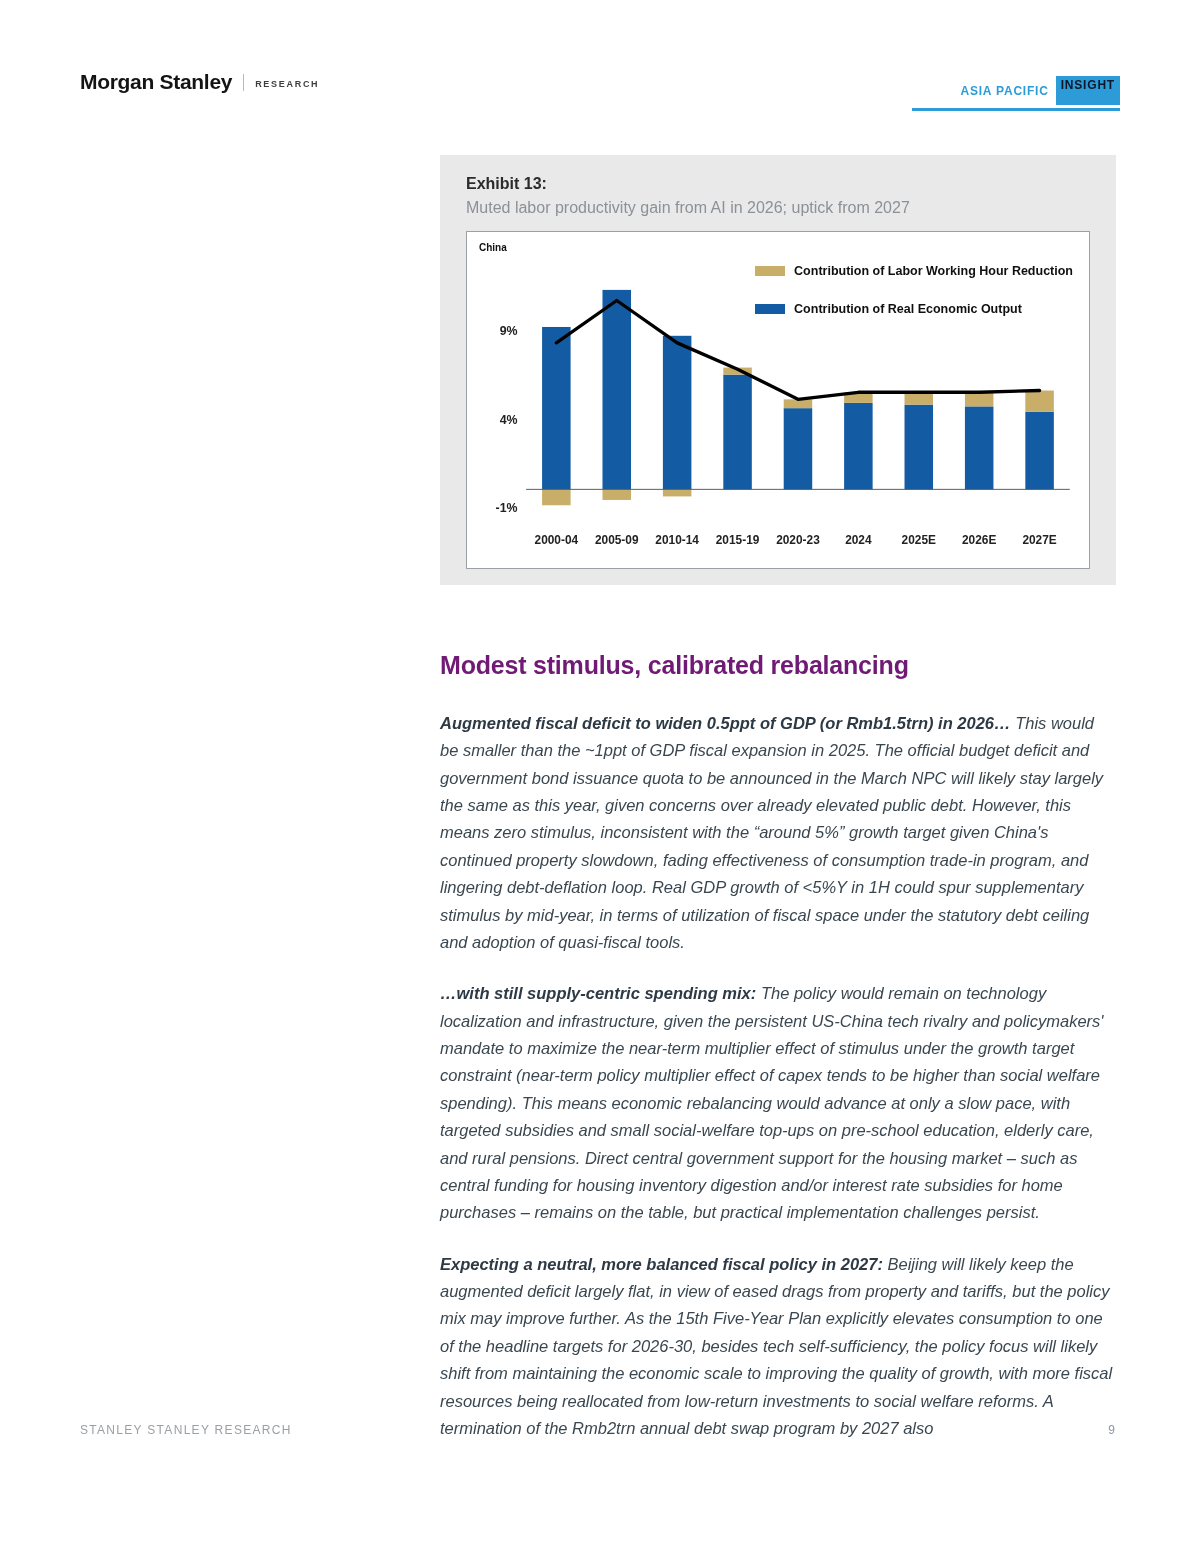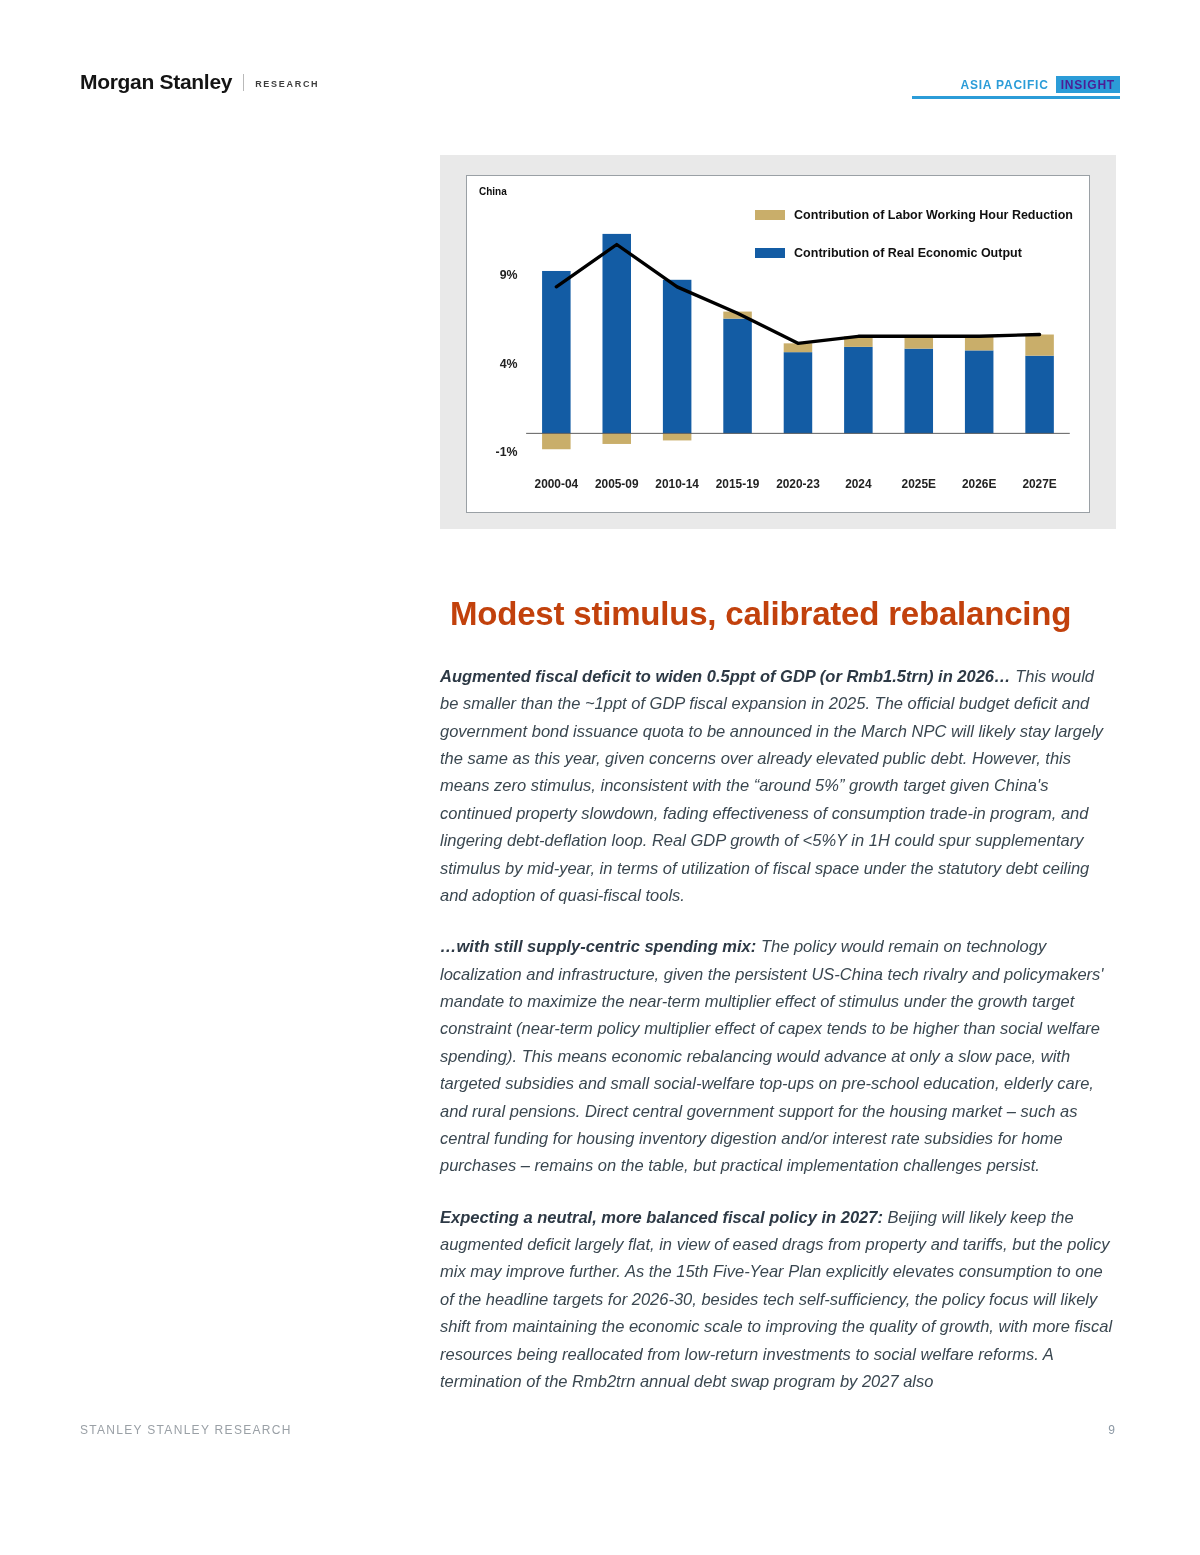--- a/index.html
+++ b/index.html
@@ -8,42 +8,42 @@
 
   
   .brand{position:absolute;top:70px;left:80px;display:flex;align-items:center;gap:11px;}
   .brand-name{font-size:21px;font-weight:700;color:#141414;letter-spacing:-0.3px;}
   .brand-divider{width:1px;height:17px;background:#b9b9b9;}
   .brand-sub{font-size:9px;font-weight:700;letter-spacing:1.7px;color:#3d3d3d;margin-top:3px;}
 
   .region-tag{position:absolute;top:76px;right:80px;display:inline-flex;align-items:center;gap:7px;
               border-bottom:3px solid #2b9cd8;padding-bottom:3px;}
   .region-pre{color:#2b9cd8;font-size:12px;font-weight:700;letter-spacing:0.8px;margin-left:48px;}
-  .region-highlight{background:#2b9cd8;color:#4c1d95;font-size:12px;font-weight:700;
-                    letter-spacing:0.8px;padding:2px 5px 1px;}
+  .region-highlight{background:#2b9cd8;color:#0f172a;font-size:12px;font-weight:700;
+                    letter-spacing:0.8px;padding:2px 5px 13px;}
 
   
   .content{position:absolute;left:440px;top:155px;width:676px;}
 
   .exhibit-box{background:#e9e9e9;padding:20px 26px 16px;}
   .exhibit-label{font-size:16px;font-weight:700;color:#2b2b2b;margin:0 0 6px;}
   .exhibit-subtitle{font-size:16px;color:#8b9196;margin:0 0 14px;}
 
   .chart-panel{position:relative;background:#fff;border:1px solid #9aa0a5;padding:4px;}
   .chart-title{position:absolute;top:10px;left:12px;font-size:10px;font-weight:700;color:#101010;}
   .chart-legend{position:absolute;top:32px;right:16px;}
   .legend-item{display:flex;align-items:center;gap:9px;margin-bottom:24px;}
   .legend-swatch{width:30px;height:10px;flex:0 0 auto;}
   .legend-label{font-size:12.5px;font-weight:700;color:#101010;white-space:nowrap;}
   .chart-panel svg{display:block;width:100%;height:auto;}
   .chart-panel svg text{font-family:"Liberation Sans",sans-serif;}
 
   .source-note{margin-top:10px;font-size:11px;color:#66696c;}
 
-  .section-heading{margin:66px 10px 30px;font-size:33px;font-weight:700;color:#c2410c;letter-spacing:-0.2px;}
+  .section-heading{margin:66px 0 30px;font-size:25px;font-weight:700;color:#701a75;letter-spacing:-0.2px;}
 
   .para{font-size:16.5px;line-height:1.66;color:#3a4750;margin:0 0 24px;font-style:italic;}
   .para-lead{font-weight:700;color:#2d3945;}
 
   
   .footer-left{position:absolute;left:80px;bottom:32px;font-size:12px;letter-spacing:1.3px;color:#9aa0a6;}
   .page-num{position:absolute;right:85px;bottom:32px;font-size:12px;color:#8c98a4;}
 </style>
 </head>
 <body>
@@ -57,20 +57,22 @@
   </div>
 
   <div class="region-tag">
     <span class="region-pre">ASIA PACIFIC</span>
     <span class="region-highlight">INSIGHT</span>
   </div>
 
   <div class="content">
 
     <div class="exhibit-box">
+      <div class="exhibit-label">Exhibit 13:</div>
+      <div class="exhibit-subtitle">Muted labor productivity gain from AI in 2026; uptick from 2027</div>
 
       <div class="chart-panel">
         <span class="chart-title">China</span>
 
         <div class="chart-legend">
           <div class="legend-item">
             <span class="legend-swatch" style="background: rgb(201, 174, 106);"></span>
             <span class="legend-label">Contribution of Labor Working Hour Reduction</span>
           </div>
           <div class="legend-item">

